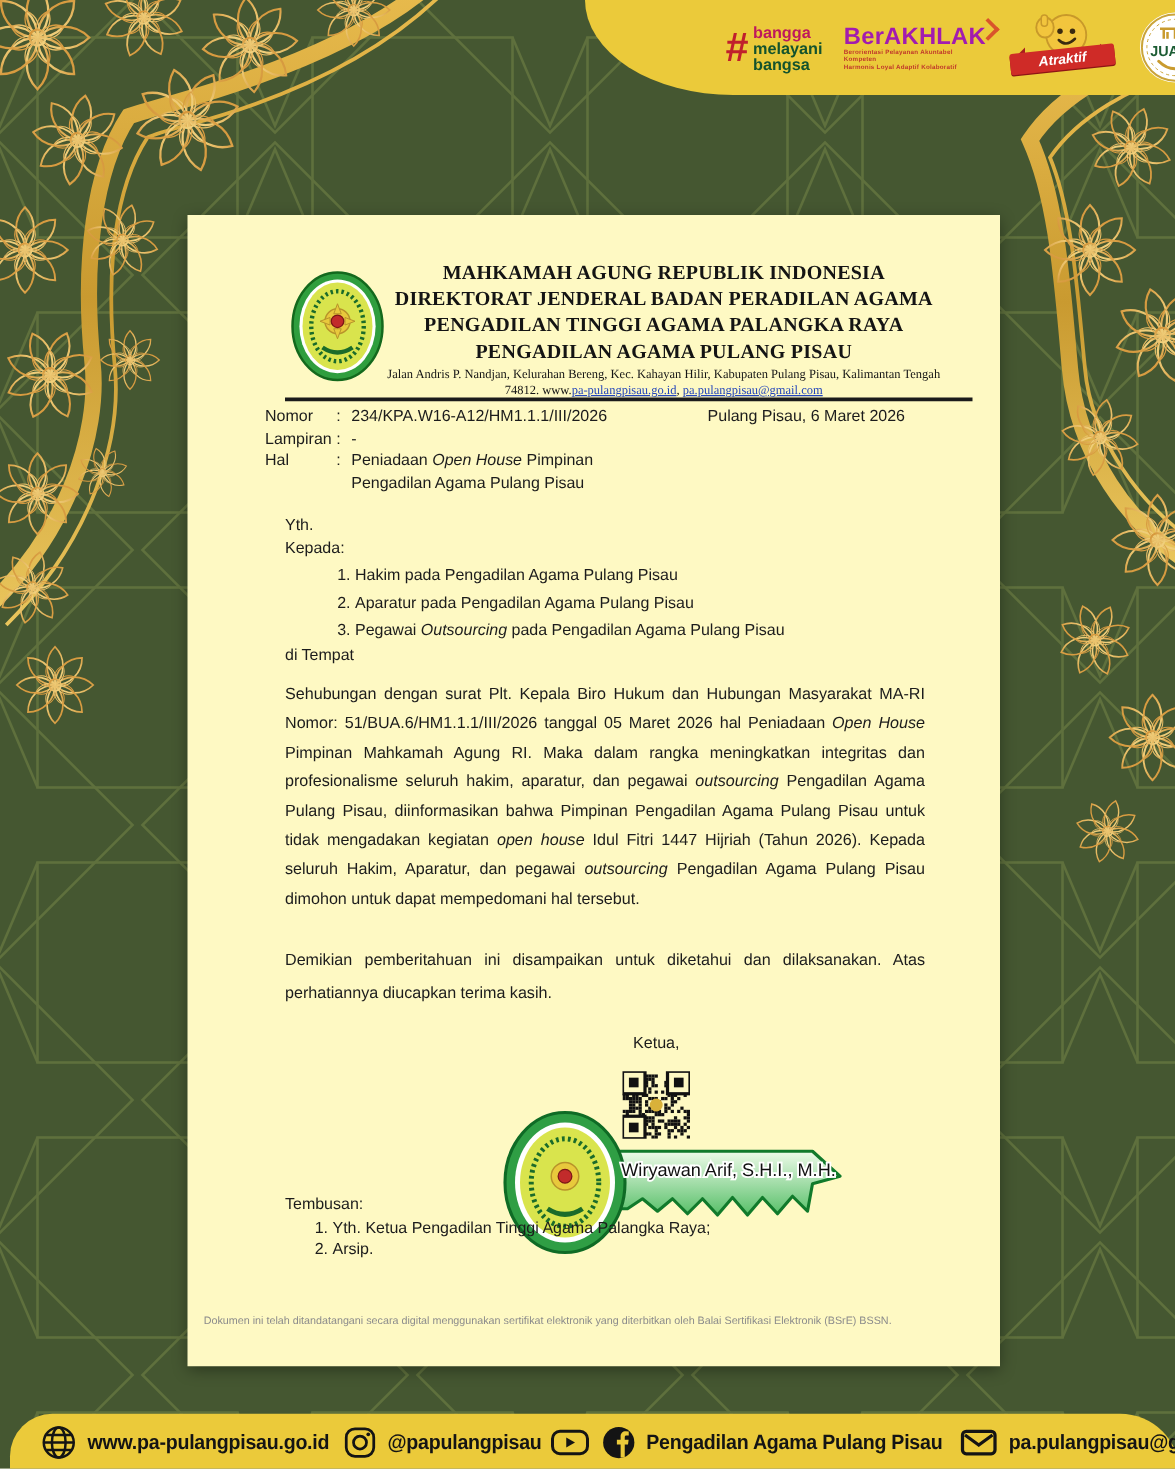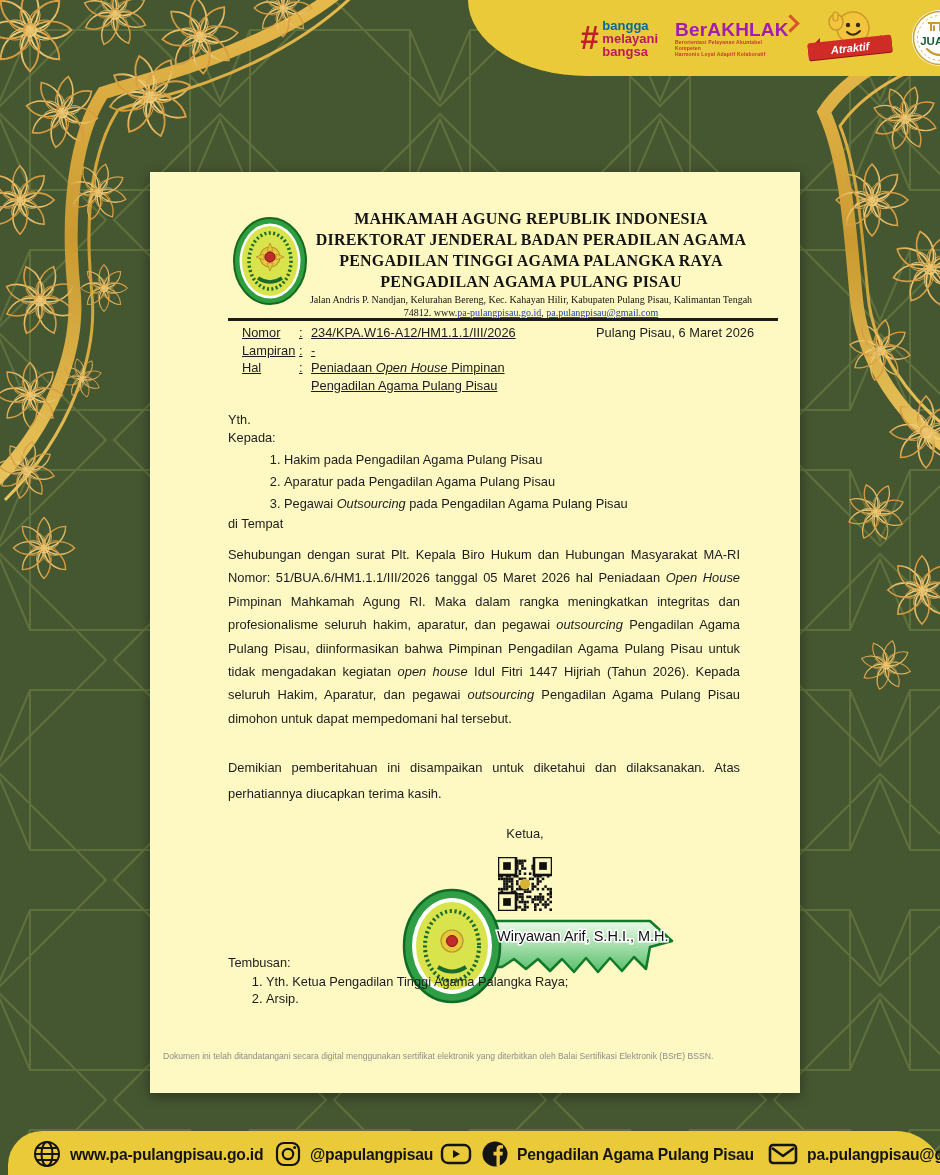--- a/index.html
+++ b/index.html
@@ -6,22 +6,22 @@
   .stage{position:relative;width:940px;height:1175px;overflow:hidden;
     background:#455731;font-family:"Liberation Sans",sans-serif;}
   .bg-decor{position:absolute;left:0;top:0;width:940px;height:1175px;display:block;}
 
   
   .banner{position:absolute;left:468px;right:0;top:0;height:76px;background:#ebca3a;
     border-bottom-left-radius:125px 80px;display:flex;align-items:center;
     padding-left:112px;gap:17px;box-sizing:border-box;}
   .badge-bangga{display:flex;align-items:center;gap:4px;}
   .badge-bangga .hash{font-size:33px;font-weight:900;font-style:italic;color:#c0202c;line-height:30px;}
-  .bangga-lines div{font-size:13px;font-weight:800;line-height:13px;color:#be185d;}
-  .bangga-lines div:first-child{color:#0369a1;}
+  .bangga-lines div{font-size:13px;font-weight:800;line-height:13px;color:#14532d;}
+  .bangga-lines div:first-child{color:#be185d;}
   .badge-ber{position:relative;}
   .ber-title{font-size:19px;font-weight:800;color:#a21caf;letter-spacing:.2px;line-height:19px;}
   .ber-title::after{content:"";position:absolute;top:-3px;right:-8px;width:10px;height:10px;
     border-top:3px solid #d9542b;border-right:3px solid #d9542b;transform:rotate(45deg);}
   .ber-sub div{font-size:5px;line-height:6px;color:#c0392b;font-weight:700;letter-spacing:.2px;}
   .badge-atraktif{position:relative;width:88px;height:60px;}
   .badge-juara{width:58px;height:58px;}
   .ribbon-label{position:absolute;left:2px;top:31px;width:84px;height:17px;background:#cf2b27;
     transform:rotate(-6deg);display:flex;align-items:center;justify-content:center;
     color:#fff;font-style:italic;font-weight:800;font-size:11px;border-radius:2px;
@@ -31,21 +31,21 @@
   .paper{position:absolute;left:150px;top:172px;width:650px;height:921px;background:#fef9c3;
     box-shadow:0 3px 12px rgba(0,0,0,.4);color:#1c1c1c;}
   .lh-logo{position:absolute;left:82px;top:44px;width:76px;height:90px;}
   .lh-head{position:absolute;left:146px;top:36px;width:470px;text-align:center;
     font-family:"Liberation Serif",serif;color:#141414;}
   .lh-head .hline{font-size:16px;font-weight:bold;line-height:21px;letter-spacing:.2px;}
   .lh-addr{margin-top:2px;font-size:10px;line-height:12.5px;font-family:"Liberation Serif",serif;}
   .seg-link{color:#2244bb;text-decoration:underline;}
   .rule{position:absolute;left:78px;top:146px;width:550px;height:3px;background:#1b1b1b;}
 
-  .meta{position:absolute;left:92px;top:152px;width:512px;font-size:12.8px;line-height:17.5px;text-decoration:underline;}
+  .meta{position:absolute;left:62px;top:152px;width:512px;font-size:12.8px;line-height:17.5px;}
   .meta-grid{display:grid;grid-template-columns:57px 12px 1fr;}
   .meta-date{position:absolute;right:0;top:0;}
   .kepada{position:absolute;left:78px;top:239px;width:512px;font-size:12.8px;line-height:18px;}
   .kepada ol{margin:2px 0 0 0;padding-left:56px;}
   .kepada ol li{line-height:22px;}
   .body-par{position:absolute;left:78px;top:371px;width:512px;font-size:12.9px;
     line-height:23.4px;text-align:justify;}
   .closing{position:absolute;left:78px;top:583px;width:512px;font-size:12.9px;
     line-height:26px;text-align:justify;}
   .ketua{position:absolute;left:300px;top:654px;width:150px;text-align:center;font-size:12.9px;}

